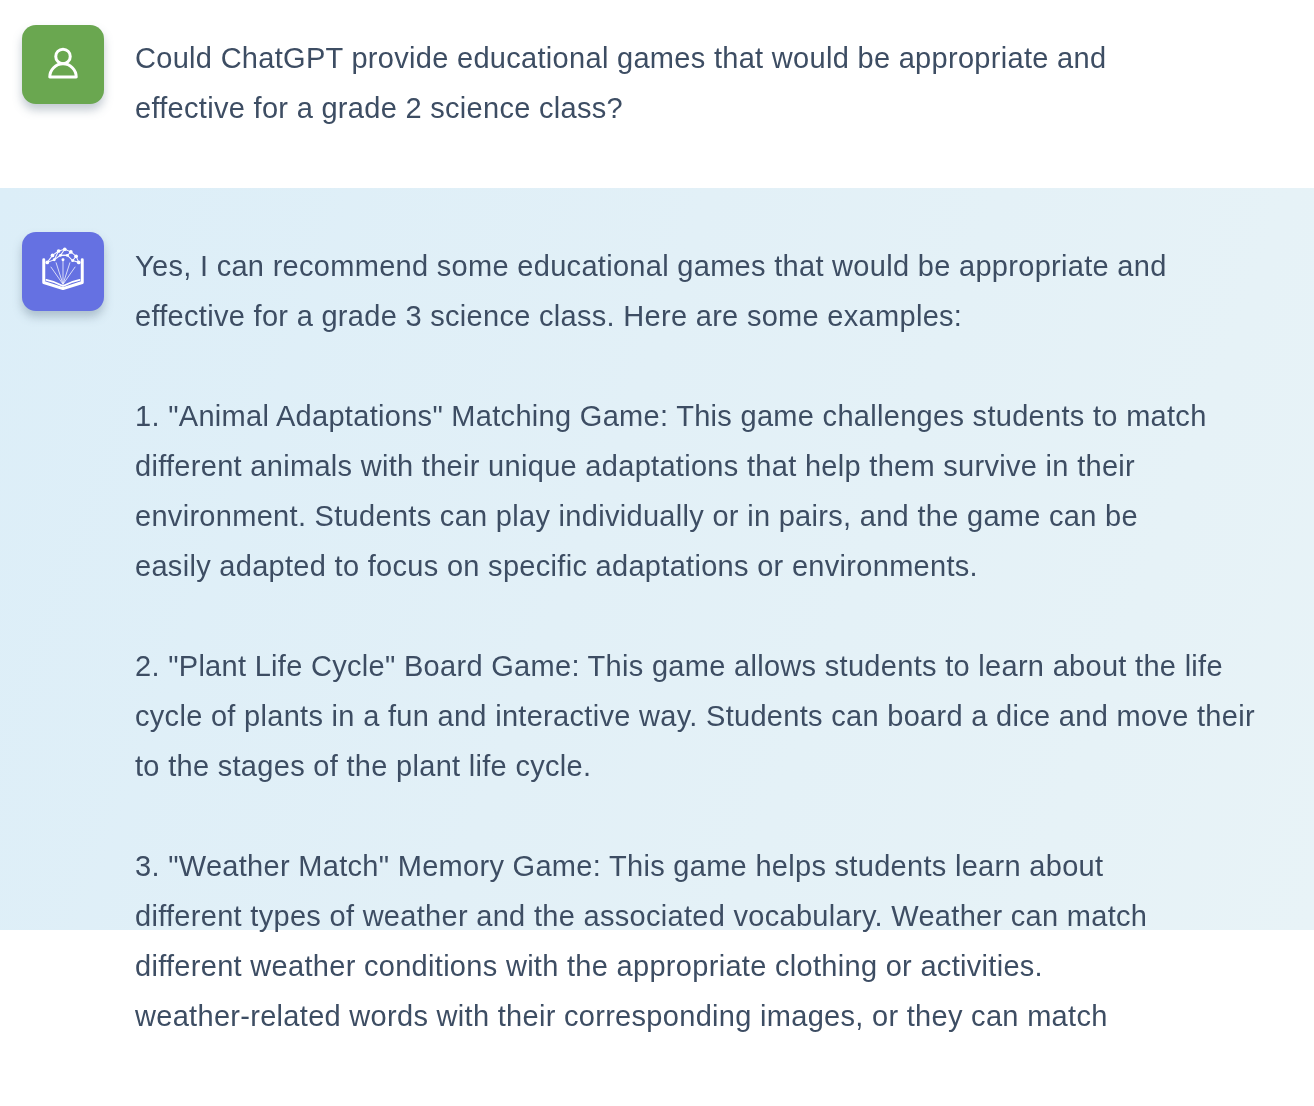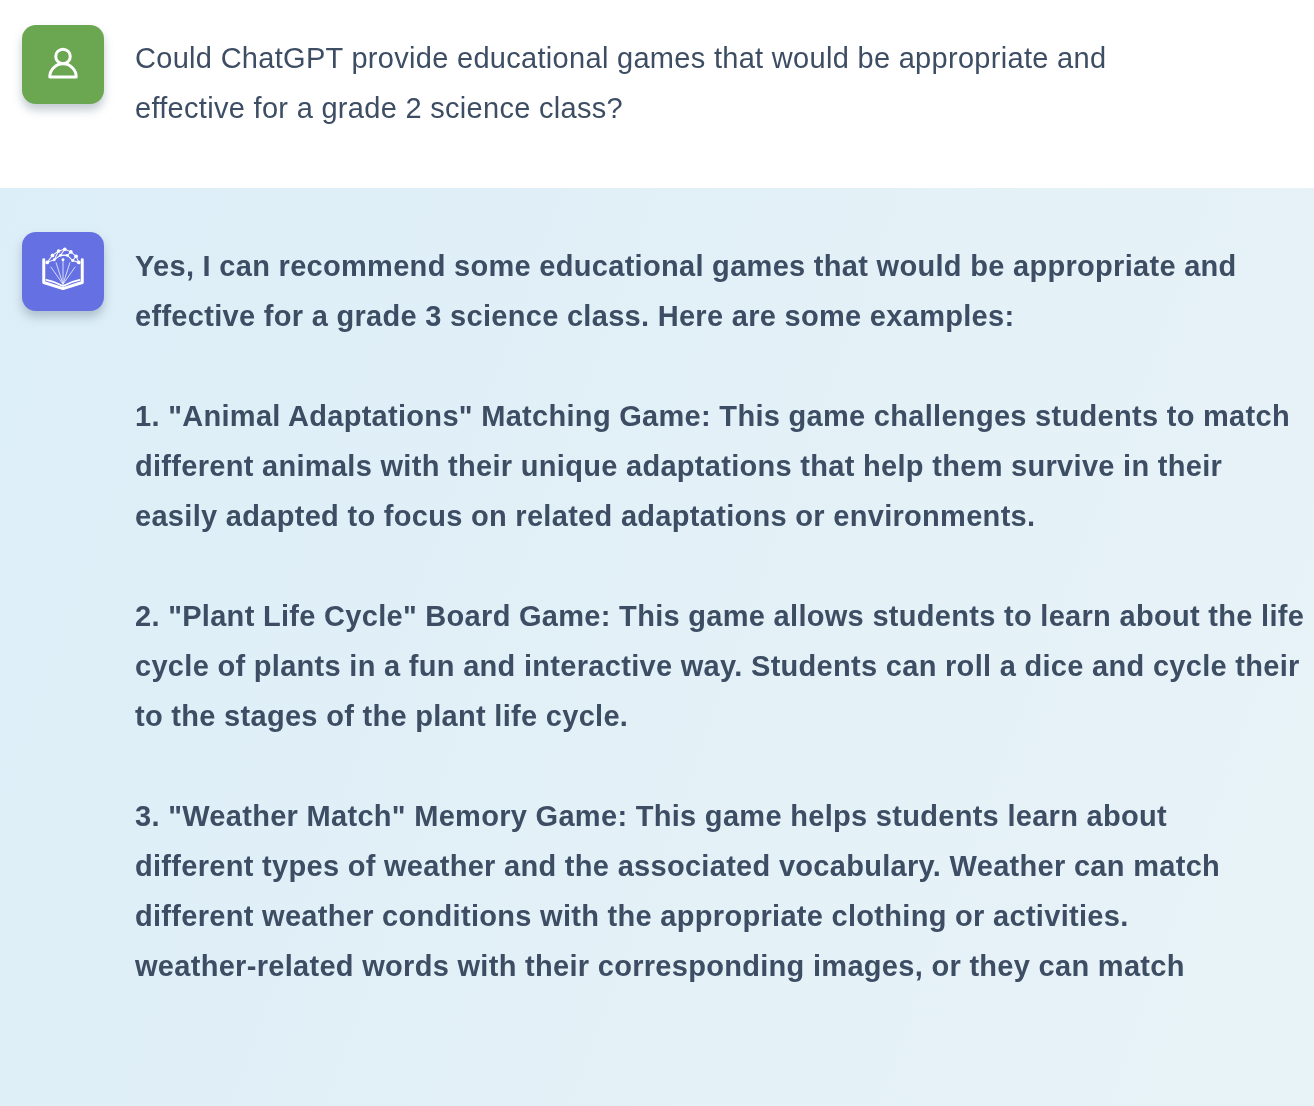--- a/index.html
+++ b/index.html
@@ -12,26 +12,25 @@
     color: var(--text_color, #3d4d63);
   }
   .msg { position: absolute; left: 0; right: 0; }
   .msg-user {
     top: 0;
     height: 188px;
     background: var(--user_section_bg, #ffffff);
   }
   .msg-assistant {
     top: 188px;
-    height: 918px;
+    height: 742px;
     background: linear-gradient(110deg,
       var(--assistant_section_bg_start, #dceef8) 0%,
       #e2f0f7 45%,
       var(--assistant_section_bg_end, #e8f3f7) 100%);
-    font-weight: bold;
   }
   .avatar {
     position: absolute;
     left: 22px;
     width: 82px;
     height: 79px;
     border-radius: 14px;
     display: flex;
     align-items: center;
     justify-content: center;
@@ -111,25 +110,26 @@
       </svg>
     </div>
     <div class="msg-text">
       <div class="para">
         <div class="line">Yes, I can recommend some educational games that would be appropriate and</div>
         <div class="line">effective for a grade 3 science class. Here are some examples:</div>
       </div>
       <div class="para">
         <div class="line">1. "Animal Adaptations" Matching Game: This game challenges students to match</div>
         <div class="line">different animals with their unique adaptations that help them survive in their</div>
-        <div class="line">easily adapted to focus on related adaptations or environments.</div>
+        <div class="line">environment. Students can play individually or in pairs, and the game can be</div>
+        <div class="line">easily adapted to focus on specific adaptations or environments.</div>
       </div>
       <div class="para">
         <div class="line">2. "Plant Life Cycle" Board Game: This game allows students to learn about the life</div>
-        <div class="line">cycle of plants in a fun and interactive way. Students can roll a dice and cycle their</div>
+        <div class="line">cycle of plants in a fun and interactive way. Students can board a dice and move their</div>
         <div class="line">to the stages of the plant life cycle.</div>
       </div>
       <div class="para">
         <div class="line">3. "Weather Match" Memory Game: This game helps students learn about</div>
         <div class="line">different types of weather and the associated vocabulary. Weather can match</div>
         <div class="line">different weather conditions with the appropriate clothing or activities.</div>
         <div class="line">weather-related words with their corresponding images, or they can match</div>
       </div>
     </div>
   </section>

